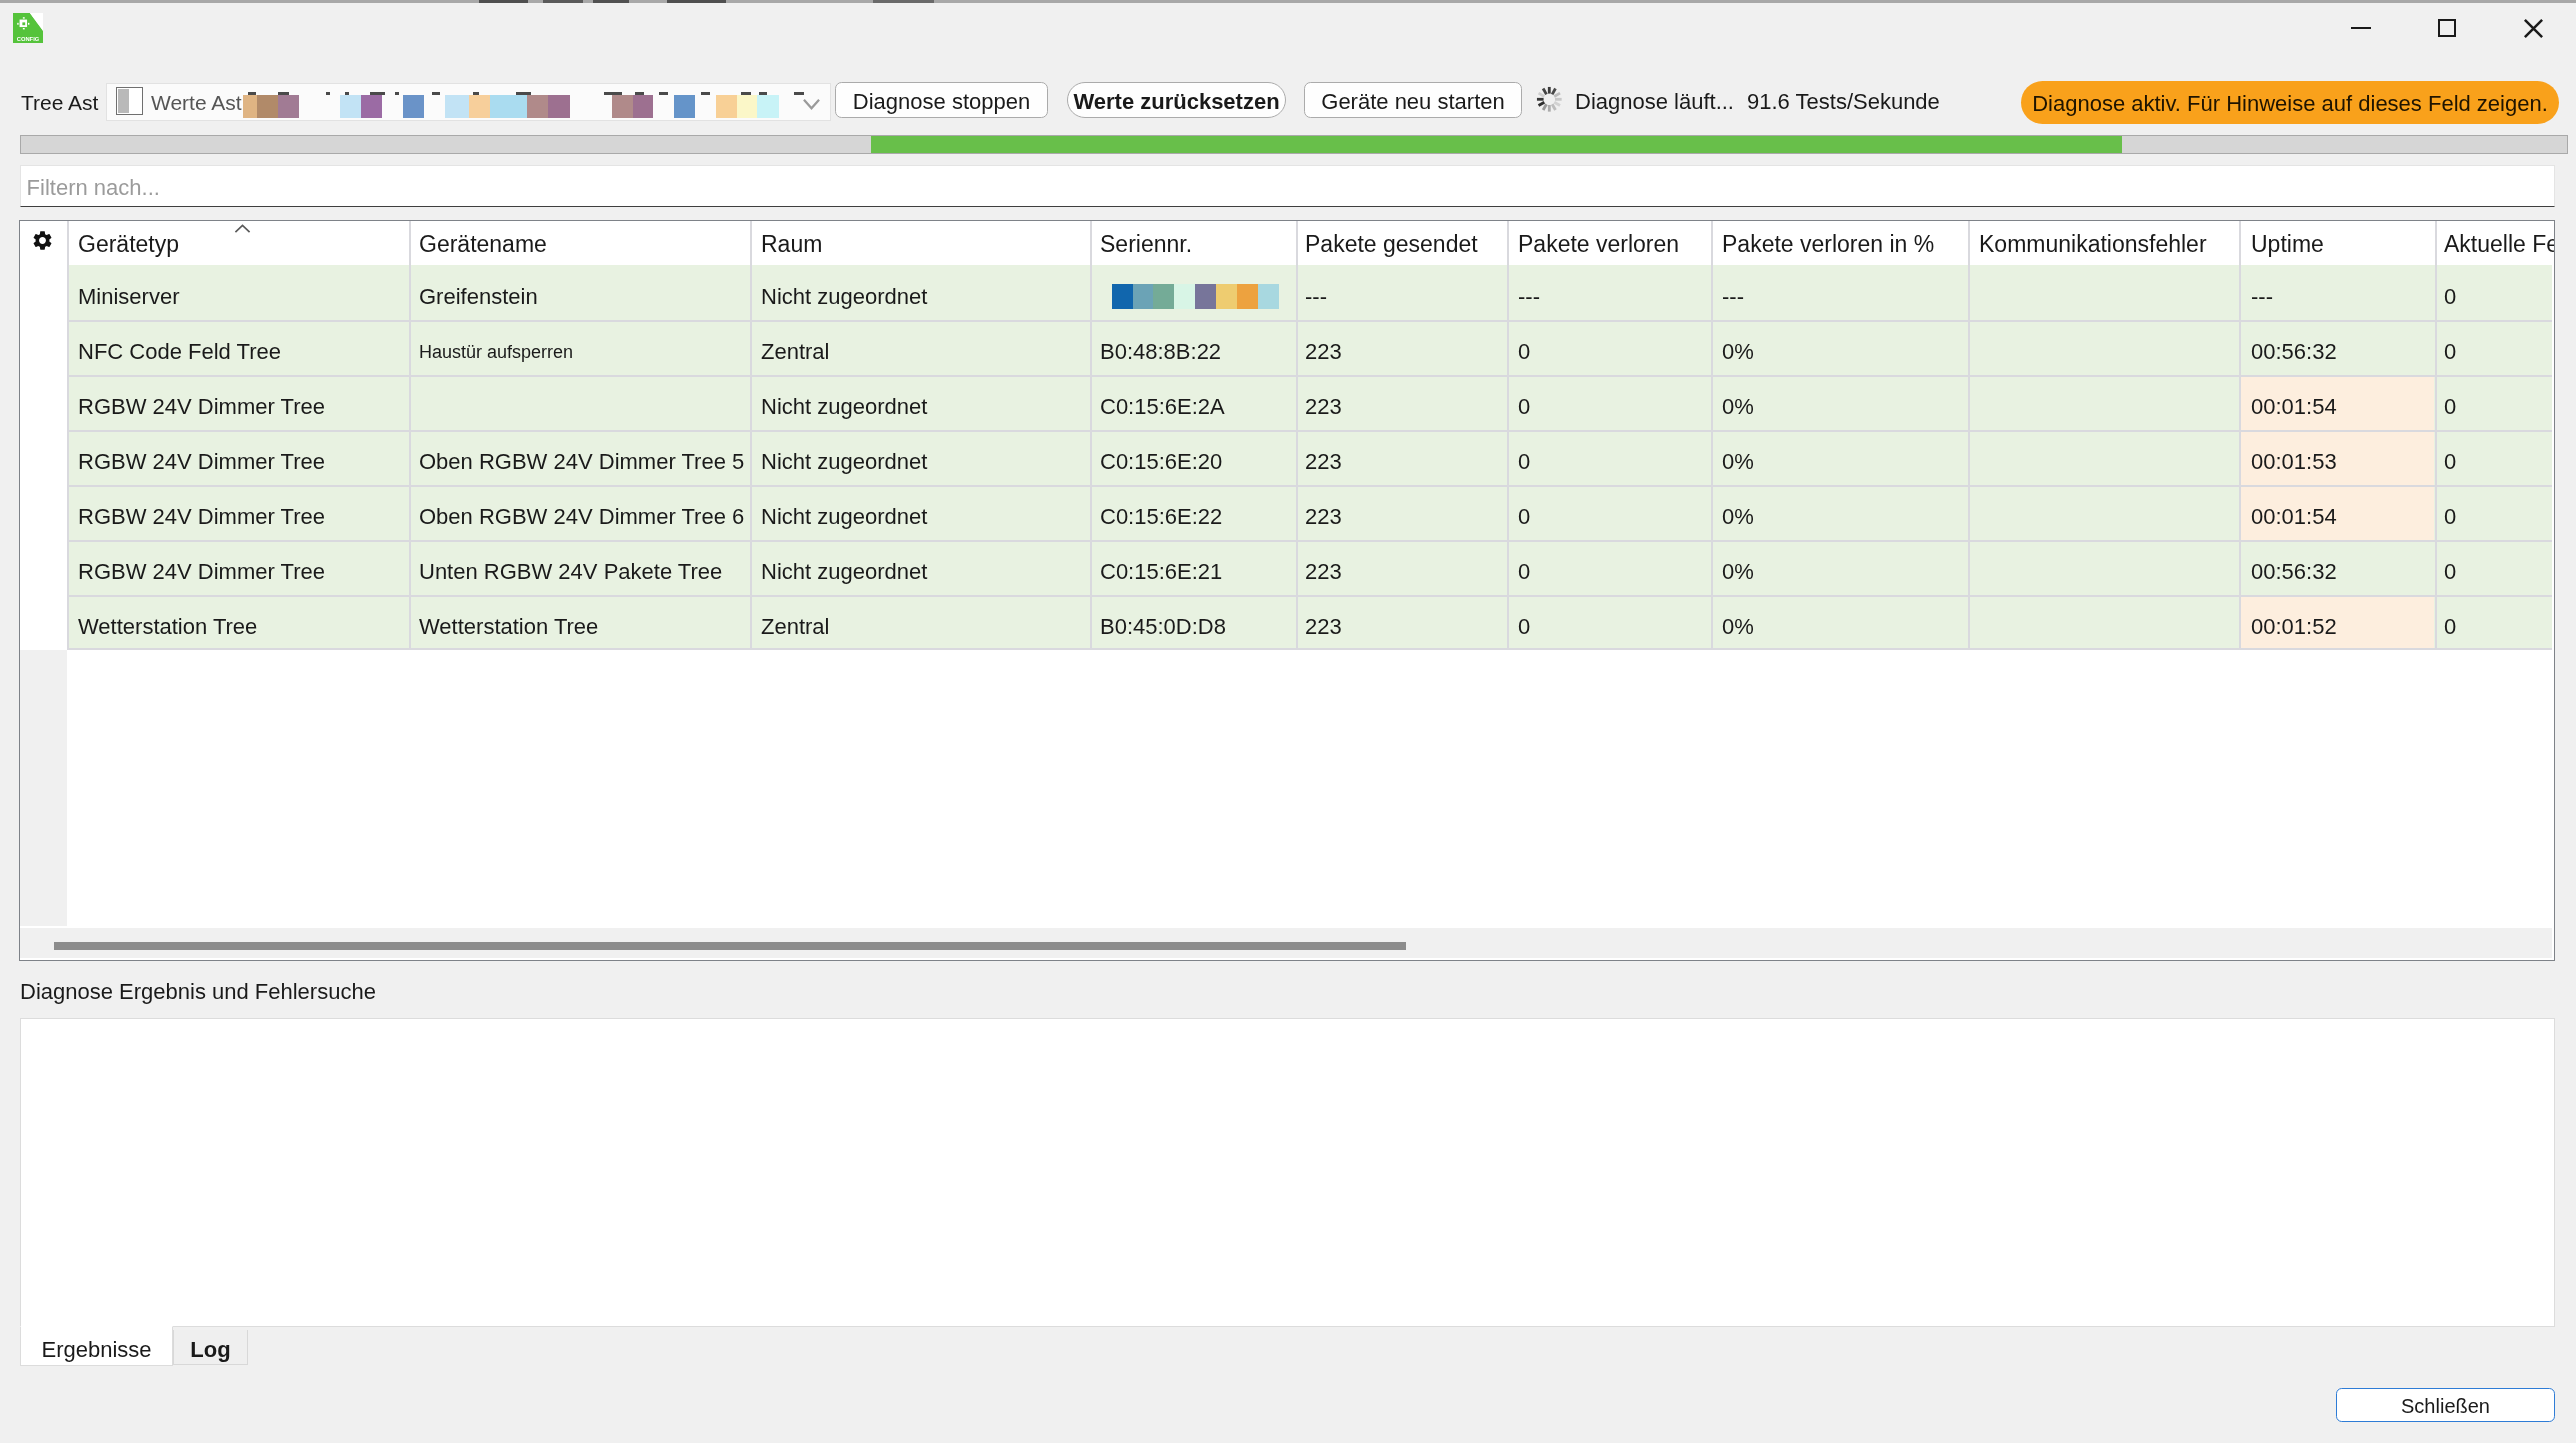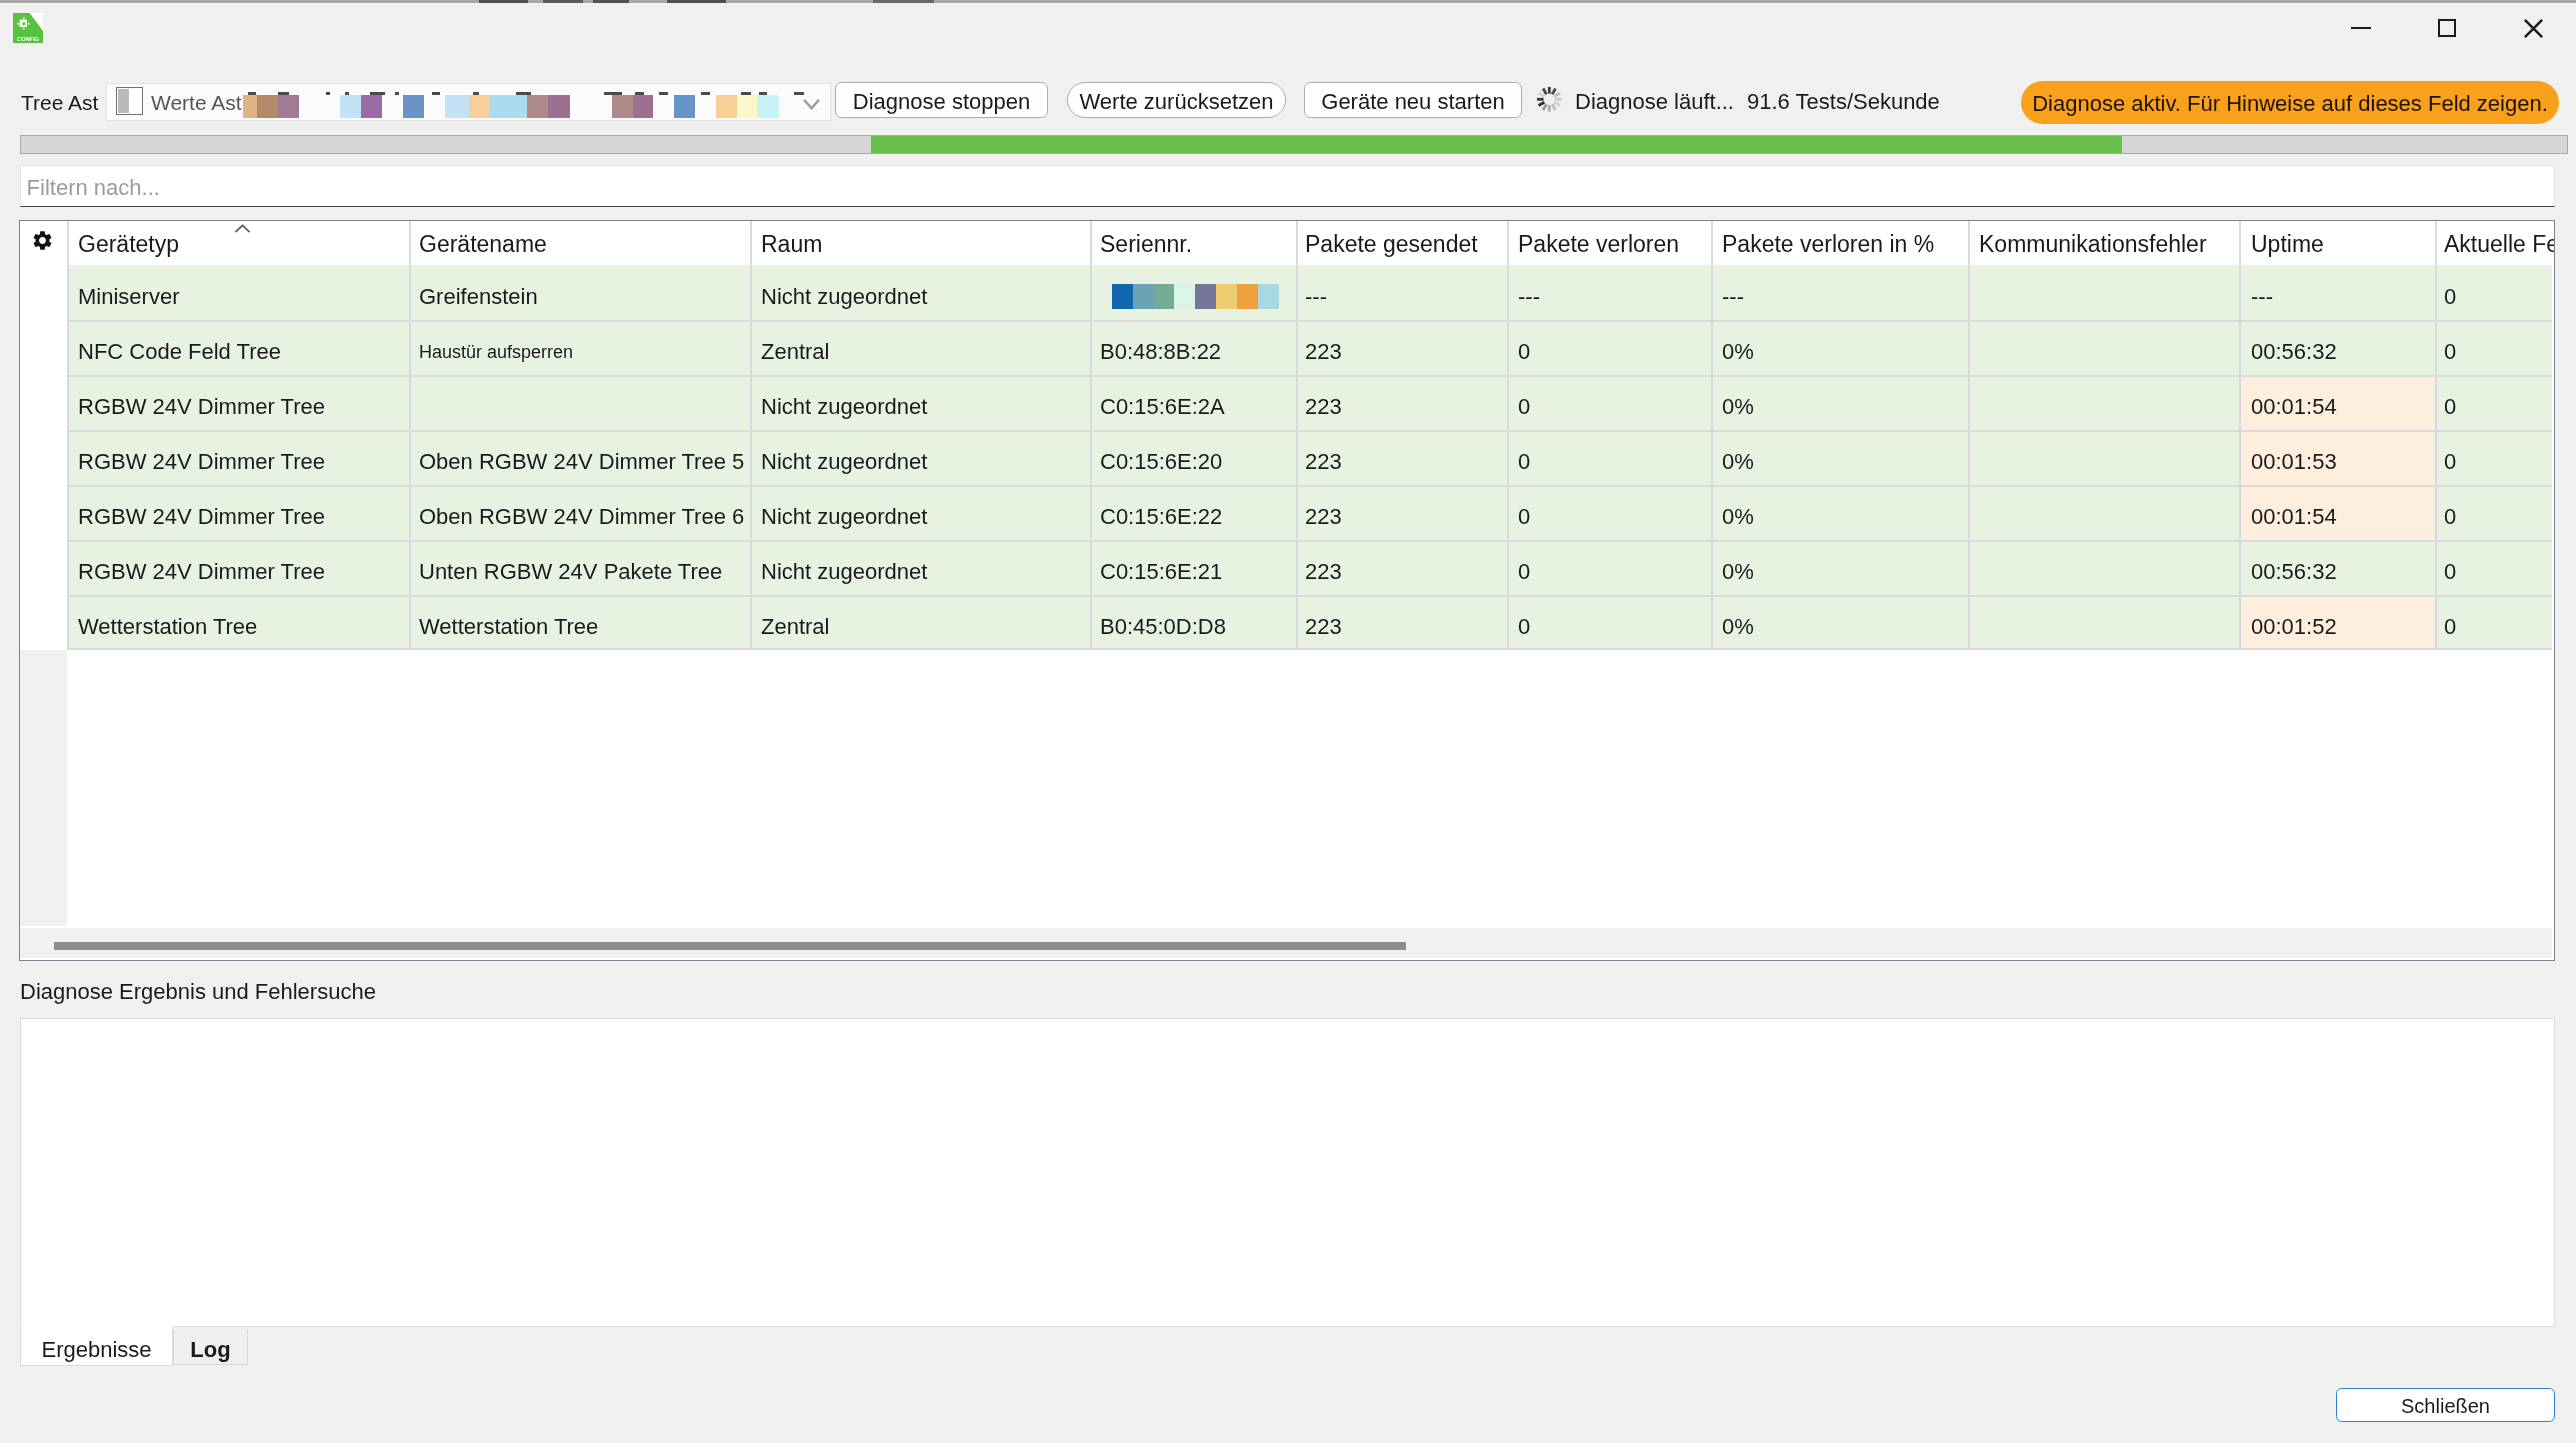--- a/index.html
+++ b/index.html
@@ -74,21 +74,21 @@
 <div class="abs" style="left:659px;top:92px;width:8.5px;height:2.8px;background:#4a4a4a;"></div>
 <div class="abs" style="left:701px;top:92px;width:8.5px;height:2.8px;background:#4a4a4a;"></div>
 <div class="abs" style="left:741px;top:92px;width:9.5px;height:2.8px;background:#4a4a4a;"></div>
 <div class="abs" style="left:759px;top:92px;width:7.6px;height:2.8px;background:#4a4a4a;"></div>
 <div class="abs" style="left:794px;top:92px;width:10.4px;height:2.8px;background:#4a4a4a;"></div>
 <svg class="abs" style="left:801px;top:96px;" width="21" height="17" viewBox="0 0 22 18">
   <polyline points="3,4 11,13 19,4" fill="none" stroke="#9a9a9a" stroke-width="2.4"></polyline>
 </svg>
 
 <div class="abs" style="left:835px;top:82px;width:213px;height:36px;background:#fefefe;border:1.4px solid #ababab;border-radius:6.6px;box-sizing:border-box;text-align:center;line-height:37px;font-size:22px;">Diagnose stoppen</div>
-<div class="abs" style="left:1067px;top:82px;width:219px;height:36px;background:#fefefe;border:1.4px solid #ababab;border-radius:18px;box-sizing:border-box;text-align:center;line-height:37px;font-size:22px;">Werte zurücksetzen</div>
+<div class="abs" style="left:1067px;top:82px;width:219px;height:36px;background:#fefefe;border:1.4px solid #ababab;border-radius:18px;box-sizing:border-box;text-align:center;line-height:37px;font-size:22px;font-weight:bold;">Werte zurücksetzen</div>
 <div class="abs" style="left:1304px;top:82px;width:218px;height:36px;background:#fefefe;border:1.4px solid #ababab;border-radius:6.6px;box-sizing:border-box;text-align:center;line-height:37px;font-size:22px;">Geräte neu starten</div>
 
 <svg class="abs" style="left:1536px;top:86px;" width="26.6" height="26.6" viewBox="0 0 28 28">
   <g stroke-width="3" stroke-linecap="butt">
     <line x1="14" y1="1" x2="14" y2="8" stroke="#3c3c3c"></line>
     <line x1="20.5" y1="2.7" x2="17" y2="8.8" stroke="#4a4a4a"></line>
     <line x1="25.3" y1="7.5" x2="19.2" y2="11" stroke="#bdbdbd"></line>
     <line x1="27" y1="14" x2="20" y2="14" stroke="#c8c8c8"></line>
     <line x1="25.3" y1="20.5" x2="19.2" y2="17" stroke="#d2d2d2"></line>
     <line x1="20.5" y1="25.3" x2="17" y2="19.2" stroke="#bdbdbd"></line>

